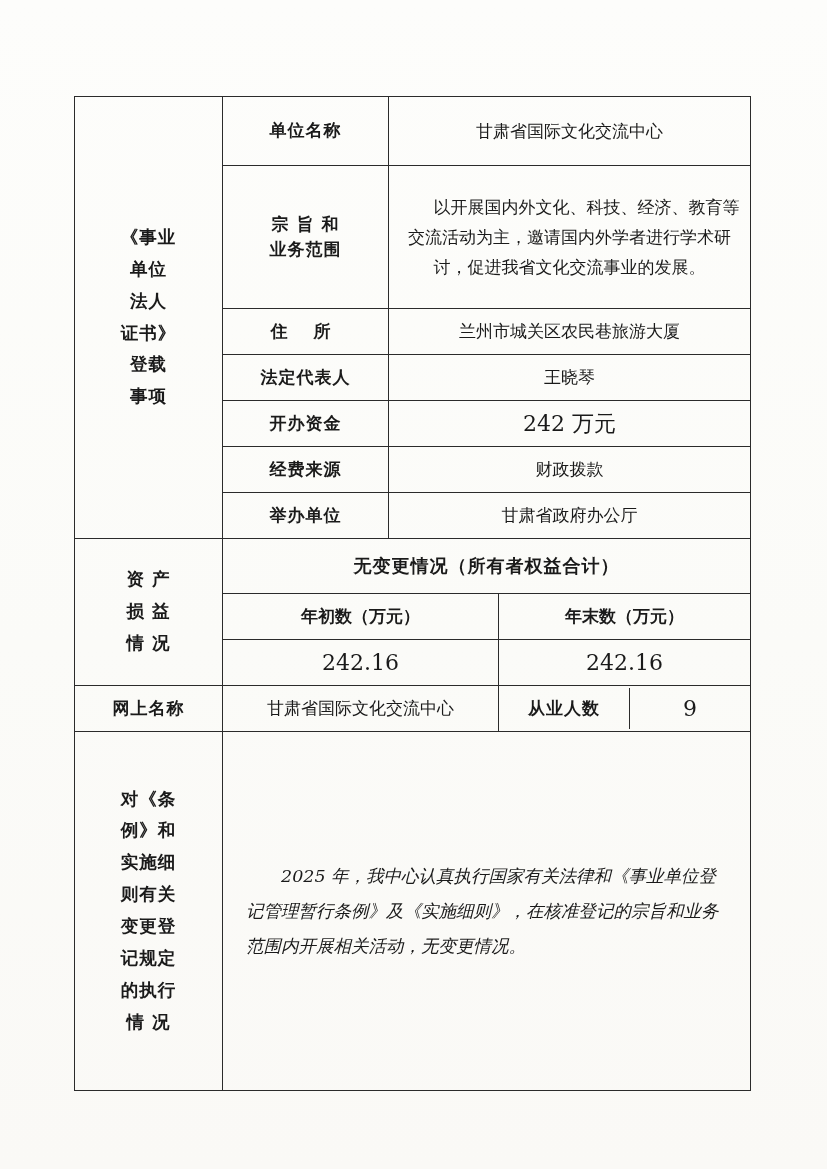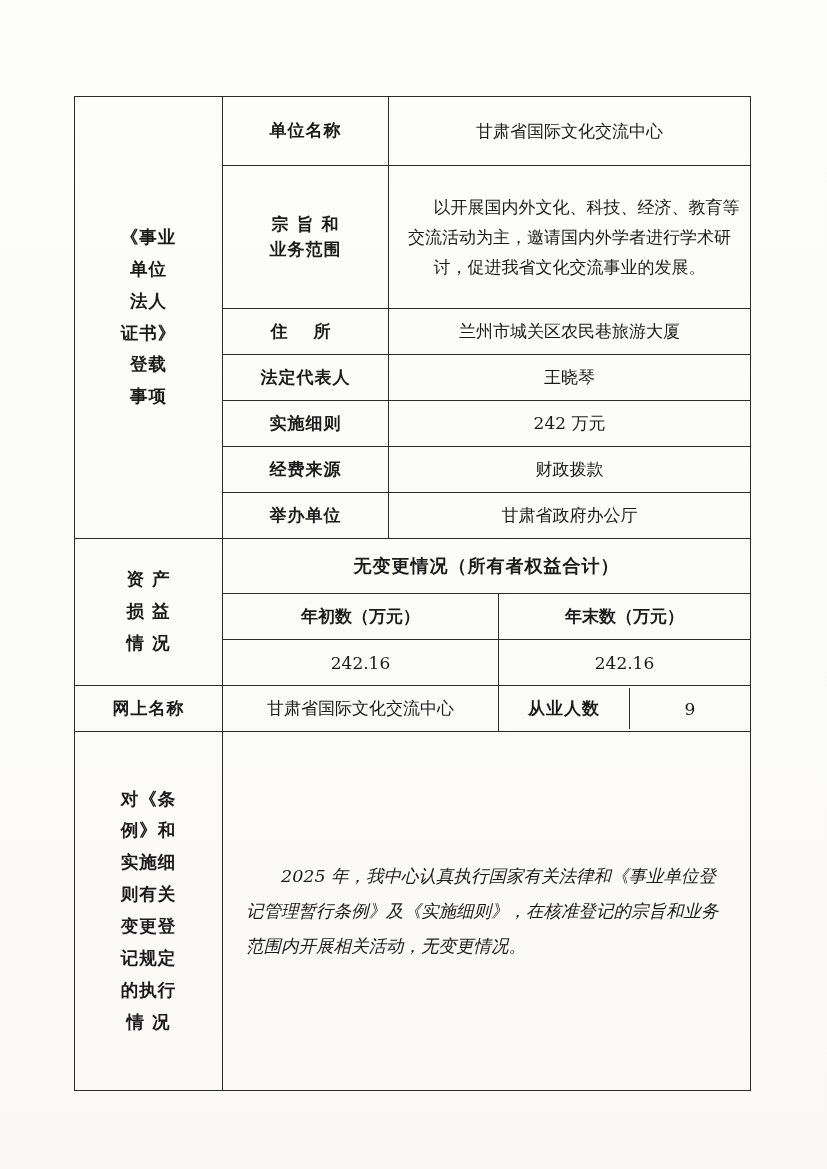--- a/index.html
+++ b/index.html
@@ -42,21 +42,21 @@
     font-weight: bold;
     font-size: 17px;
     letter-spacing: 1px;
     line-height: 1.5;
   }
   .val {
     font-size: 17px;
     line-height: 1.55;
   }
   .val-num {
-    font-size: 17px;
+    font-size: 22px;
     font-family: "DejaVu Serif", "Liberation Serif", serif;
   }
   
   .vstack {
     font-weight: bold;
     font-size: 17.5px;
     line-height: 1.82;
     letter-spacing: 1px;
     padding: 6px 0;
   }
@@ -134,21 +134,21 @@
         </tr>
         <tr class="h-row">
           <td class="spread-3">住    所</td>
           <td colspan="2" class="val">兰州市城关区农民巷旅游大厦</td>
         </tr>
         <tr class="h-row">
           <td class="lbl-bold">法定代表人</td>
           <td colspan="2" class="val">王晓琴</td>
         </tr>
         <tr class="h-row">
-          <td class="lbl-bold">实施细则</td>
+          <td class="lbl-bold">开办资金</td>
           <td colspan="2" class="val-num">242 万元</td>
         </tr>
         <tr class="h-row">
           <td class="lbl-bold">经费来源</td>
           <td colspan="2" class="val">财政拨款</td>
         </tr>
         <tr class="h-row">
           <td class="lbl-bold">举办单位</td>
           <td colspan="2" class="val">甘肃省政府办公厅</td>
         </tr>

